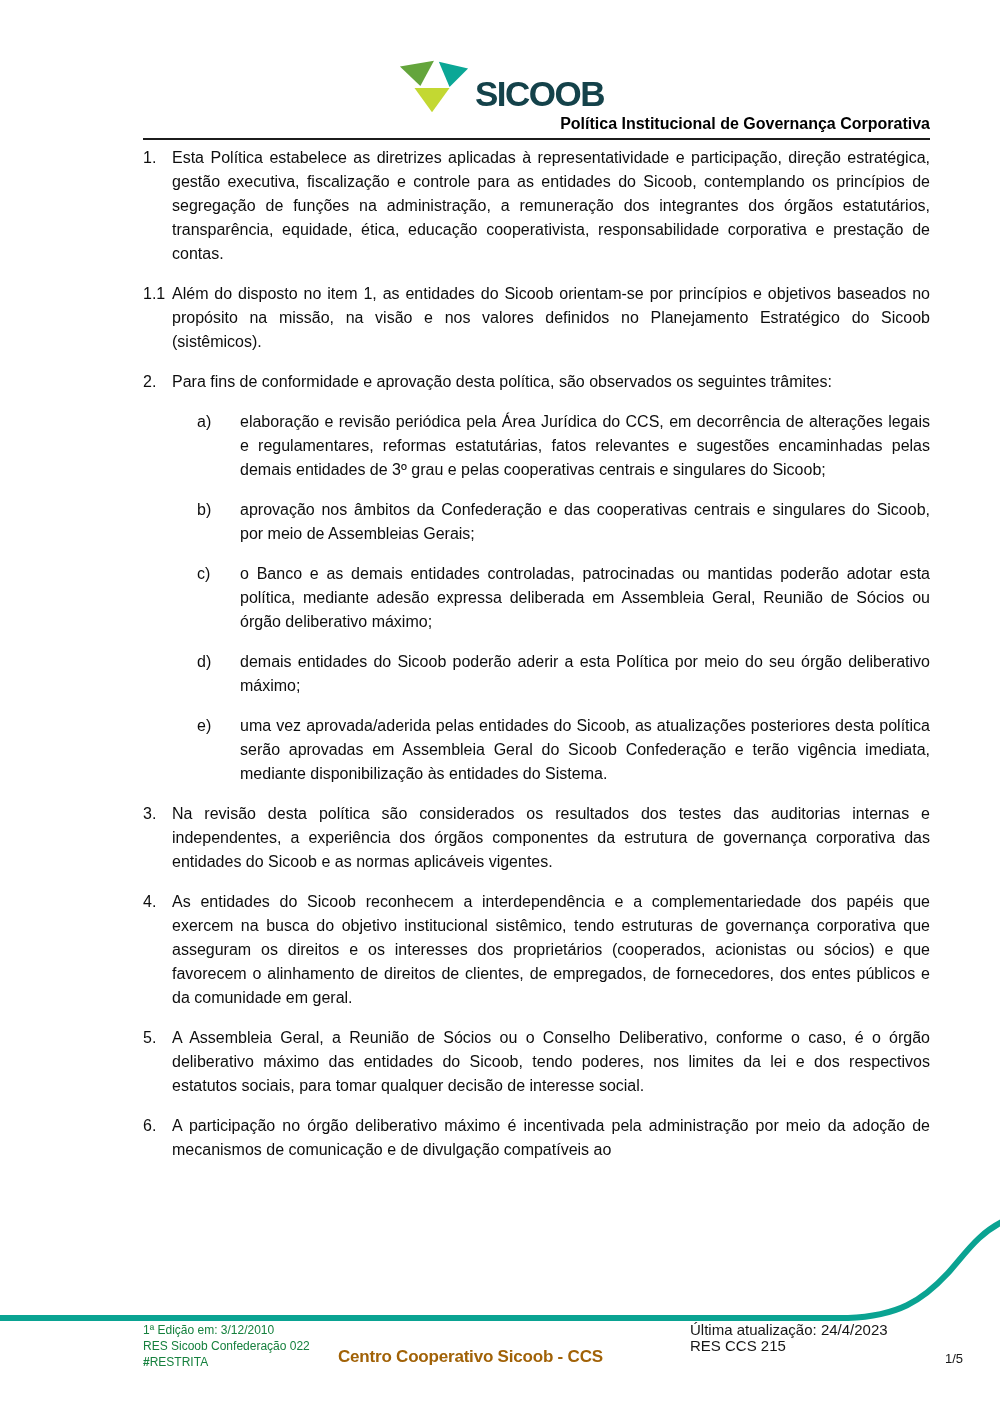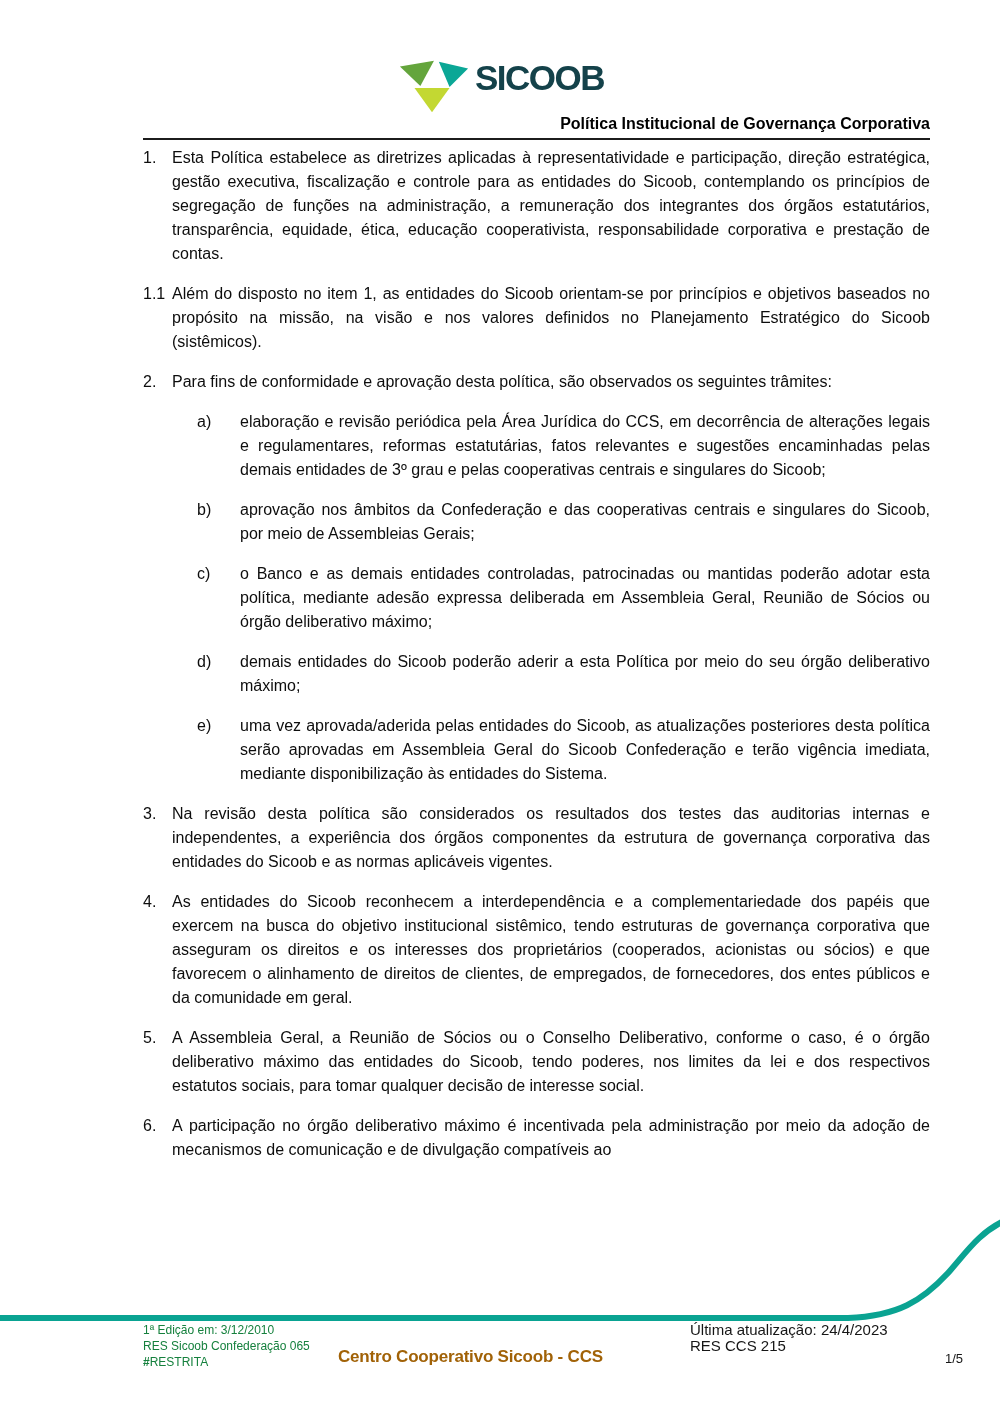--- a/index.html
+++ b/index.html
@@ -4,21 +4,21 @@
 <style>
   html,body { margin:0; padding:0; background:#e8e8e8; }
   .page {
     position:relative; width:1000px; height:1414px; margin:0 auto;
     background:#ffffff; overflow:hidden;
     font-family:"Liberation Sans", sans-serif; color:#111;
   }
   
   .logo-row {
     position:absolute; top:58px; left:0; width:100%;
-    display:flex; justify-content:center; align-items:flex-start; gap:5px;
+    display:flex; justify-content:center; align-items:flex-end; gap:5px;
   }
   .logo-mark { width:74px; height:56px; display:block; }
   .logo-text {
     font-size:35px; font-weight:bold; color:#14424A; letter-spacing:-1.5px;
   }
   .doc-title {
     position:absolute; top:115px; left:143px; width:787px;
     text-align:right; font-weight:bold; font-size:16px; color:#000;
     white-space:nowrap;
   }
@@ -125,21 +125,21 @@
     </div>
   </main>
 
   <svg class="swoosh" viewBox="0 0 1000 112" preserveAspectRatio="none" aria-hidden="true">
     <path d="M -8 103 L 848 103 C 898 101 922 86 948 58 C 966 38 978 18 1006 5" fill="none" stroke="#0AA392" stroke-width="6" stroke-linecap="round"></path>
   </svg>
 
   <footer>
     <div class="f-left">
       <div>1ª Edição em: 3/12/2010</div>
-      <div>RES Sicoob Confederação 065</div>
+      <div>RES Sicoob Confederação 022</div>
       <div><span class="hash">#</span><span>RESTRITA</span></div>
     </div>
     <div class="f-center">Centro Cooperativo Sicoob - CCS</div>
     <div class="f-right">
       <div>Última atualização: 24/4/2023</div>
       <div>RES CCS 215</div>
     </div>
     <div class="f-page">1/5</div>
   </footer>
 

